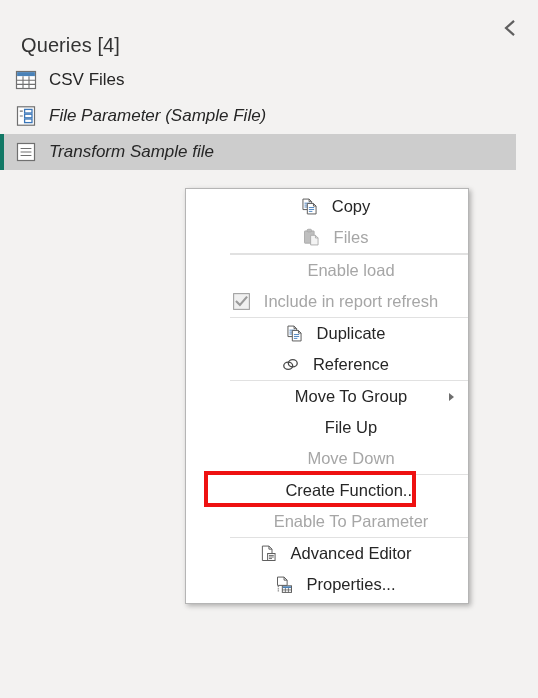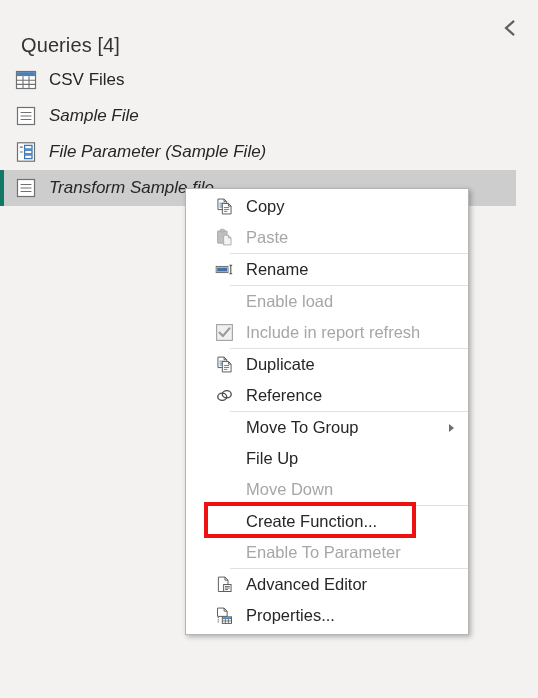--- a/index.html
+++ b/index.html
@@ -95,21 +95,22 @@
     border: 1px solid #b5b5b5;
     box-shadow: 2px 2px 5px rgba(0,0,0,0.28);
     padding: 2px 0 3px 0;
   }
   .menu-item {
     position: relative;
     height: 31px;
     display: flex;
     align-items: center;
     cursor: default;
-    padding-left: 16px;
+    padding-left: 4px;
+    justify-content: center;
   }
   .menu-item .m-iconbox {
     width: 44px; flex: 0 0 44px;
     height: 31px;
     display: flex; align-items: center; justify-content: center;
   }
   .menu-item .m-label {
     font-size: 16.5px;
     color: #262626;
     white-space: nowrap;
@@ -157,27 +158,20 @@
   </div>
 
   <div id="query-list">
       <div class="query-row">
         <svg width="24" height="24" viewBox="0 0 24 24" class="q-icon">
           <rect x="2.5" y="3.5" width="19" height="17" fill="#fff" stroke="#707070" stroke-width="1.2"></rect>
                <rect x="3.1" y="4.1" width="17.8" height="4" fill="#4a82b8"></rect>
                <path d="M3 12.2h18M3 16.4h18M9 8.2v12.2M15 8.2v12.2" stroke="#707070" stroke-width="1.1"></path>
         </svg>
         <span class="q-label">CSV Files</span>
-      </div>
-      <div class="query-row">
-        <svg width="24" height="24" viewBox="0 0 24 24" class="q-icon">
-          <rect x="3.5" y="3.5" width="17" height="17" fill="#fff" stroke="#707070" stroke-width="1.2"></rect>
-               <path d="M6.6 8.5h10.8M6.6 12h10.8M6.6 15.5h10.8" stroke="#707070" stroke-width="1.2"></path>
-        </svg>
-        <span class="q-label italic">Sample File</span>
       </div>
       <div class="query-row">
         <svg width="24" height="24" viewBox="0 0 24 24" class="q-icon">
           <rect x="3.5" y="2.8" width="17" height="18.4" fill="#fff" stroke="#707070" stroke-width="1.2"></rect>
                <rect x="10.6" y="5.4" width="7.4" height="3.6" fill="#fff" stroke="#3a76b8" stroke-width="1.3"></rect>
                <rect x="10.6" y="10.2" width="7.4" height="3.6" fill="#fff" stroke="#3a76b8" stroke-width="1.3"></rect>
                <rect x="10.6" y="15.0" width="7.4" height="3.6" fill="#fff" stroke="#3a76b8" stroke-width="1.3"></rect>
                <path d="M5.8 7.2h3M5.8 12h3" stroke="#707070" stroke-width="1.2"></path>
         </svg>
         <span class="q-label italic">File Parameter (Sample File)</span>
@@ -209,33 +203,23 @@
     </div>
     <div class="menu-item disabled">
       <span class="m-iconbox">
         <svg width="21" height="21" viewBox="0 0 24 24">
           <rect x="4" y="4.5" width="11" height="14" rx="0.6" fill="#bfbfbf" stroke="#a8a8a8" stroke-width="1"></rect>
                <rect x="7" y="2.6" width="5" height="3" rx="1.2" fill="#bdbdbd" stroke="#a8a8a8" stroke-width="1"></rect>
                <path d="M11 9.5h5.5l3 3v8h-8.5z" fill="#f4f4f4" stroke="#a8a8a8" stroke-width="1"></path>
                <path d="M16.5 9.5v3h3" fill="none" stroke="#a8a8a8" stroke-width="1"></path>
         </svg>
       </span>
-      <span class="m-label">Paste</span>
-    </div>
-    <div class="menu-sep"></div>
-    <div class="menu-item">
-      <span class="m-iconbox">
-        <svg width="21" height="21" viewBox="0 0 24 24">
-          <rect x="2.5" y="8.5" width="13.5" height="7" fill="#fff" stroke="#6a6a6a" stroke-width="1.1"></rect>
-               <rect x="3.6" y="9.7" width="11.3" height="4.7" fill="#3f72ab"></rect>
-               <path d="M17.6 7.2h3.2M17.6 16.8h3.2M19.2 7.2v9.6" stroke="#4a4a4a" stroke-width="1.2"></path>
-        </svg>
-      </span>
-      <span class="m-label">Rename</span>
-    </div>
+      <span class="m-label">Files</span>
+    </div>
+    <div class="menu-sep"></div>
     <div class="menu-sep"></div>
     <div class="menu-item disabled">
       <span class="m-iconbox"></span>
       <span class="m-label">Enable load</span>
     </div>
     <div class="menu-item disabled">
       <span class="m-iconbox">
         <svg width="21" height="21" viewBox="0 0 24 24">
           <rect x="3" y="3" width="18" height="18" fill="#f0f0f0" stroke="#9d9d9d" stroke-width="1.2"></rect>
                <path d="M6.5 12.2 L10.2 16 L17.6 7.4" fill="none" stroke="#9a9a9a" stroke-width="2.4" stroke-linecap="square"></path>

